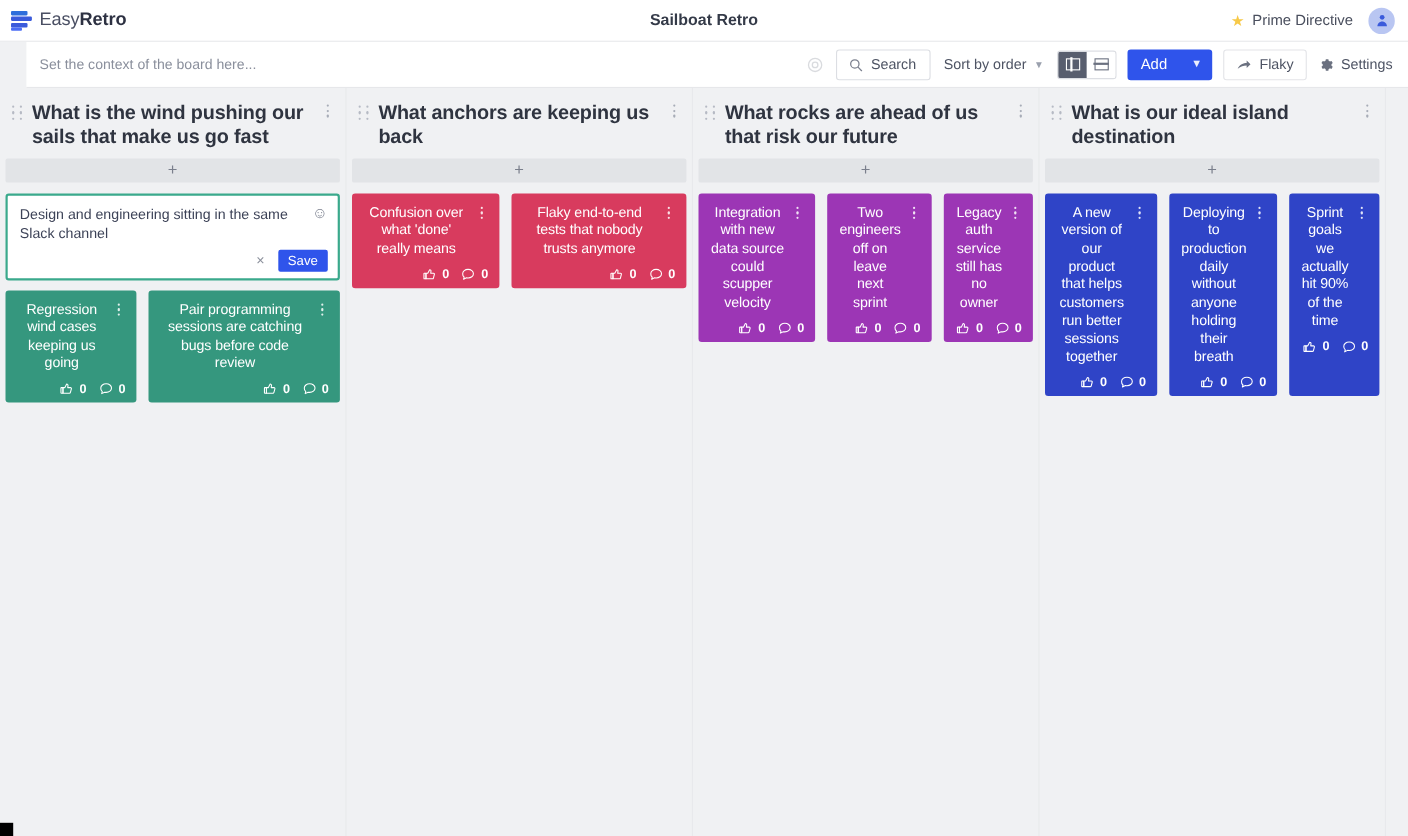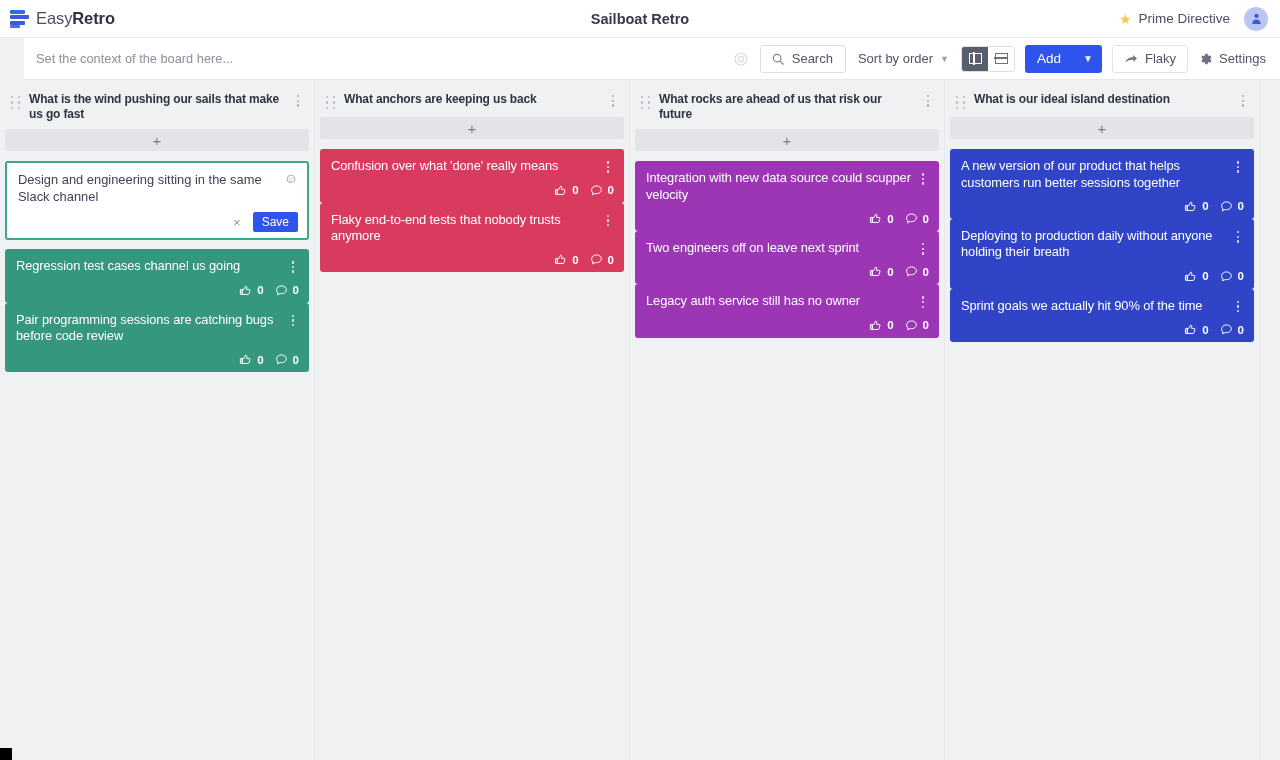--- a/index.html
+++ b/index.html
@@ -105,34 +105,34 @@
   .col-head {
     display: flex; align-items: flex-start; gap: 8px;
     padding: 12px 7px 8px 8px;
   }
   .grip {
     width: 10px; flex: 0 0 10px; margin-top: 4px;
     display: grid; grid-template-columns: 3px 3px; gap: 3px 4px;
   }
   .grip i { width: 2.4px; height: 2.4px; border-radius: 50%; background: #b6bac4; display:block; }
   .col-title {
-    flex: 1 1 auto; font-size: 12px; font-weight: 700; color: #2f3440;
+    flex: 1 1 auto; font-size: 18px; font-weight: 700; color: #2f3440;
     line-height: 1.22; letter-spacing: -0.15px;
   }
   .kebab { width: 12px; flex: 0 0 12px; margin-top: 3px; display: flex; flex-direction: column; align-items: center; gap: 2.2px; cursor:pointer; }
   .kebab i { width: 2.4px; height: 2.4px; border-radius: 50%; background: #a7acb7; display:block; }
   .kebab.light i { background: rgba(255,255,255,.85); }
 
   .add-card {
     margin: 0 2px 10px 2px; height: 22px; background: #e2e4e7; border-radius: 2px;
     display: flex; align-items: center; justify-content: center;
     color: #7a7f8c; font-size: 15px; line-height: 1; cursor: pointer;
   }
 
-  .cards { padding: 0 2px; display: flex; flex-direction: column; gap: 0; }
+  .cards { padding: 0 2px; display: flex; flex-direction: row; gap: 11px; text-align: center; }
 
   .card {
     border-radius: 3px; padding: 9px 10px 6px 11px; color: #fff; position: relative;
     display: flex; flex-direction: column;
   }
   .card-row { display: flex; align-items: flex-start; gap: 6px; }
   .card-text {
     flex: 1 1 auto; font-size: 12.9px; line-height: 1.27; color: #fff; letter-spacing: -0.1px;
   }
   .card-foot {
@@ -270,21 +270,21 @@
           <span class="emoji">☺</span>
         </div>
         <div class="edit-foot">
           <span class="x-btn">×</span>
           <button class="save-btn">Save</button>
         </div>
       </div>
       <div class="cards">
         <div class="card" style="background: rgb(53, 151, 126);">
           <div class="card-row">
-            <div class="card-text">Regression test cases channel us going</div>
+            <div class="card-text">Regression wind cases keeping us going</div>
             <span class="kebab light">
               <i></i>
               <i></i>
               <i></i>
             </span>
           </div>
           <div class="card-foot">
             <span>
               <svg viewBox="0 0 24 24" fill="none" stroke="#fff" stroke-width="1.8" stroke-linejoin="round">
                 <path d="M6 10h3l3.2-6c1.6 0 2.4 1 2.2 2.4L14 10h4.6c1.1 0 1.8 1 1.5 2l-1.6 6c-.2.8-.9 1.3-1.7 1.3H6z"></path>

